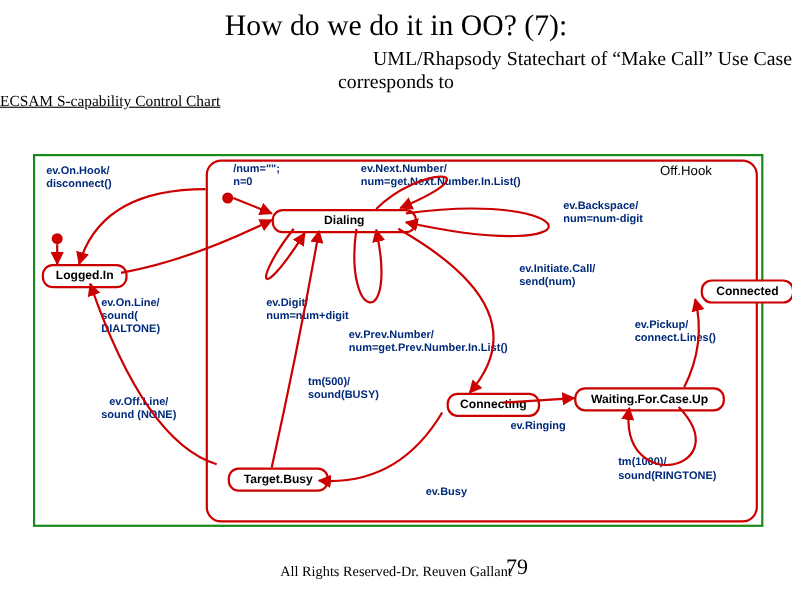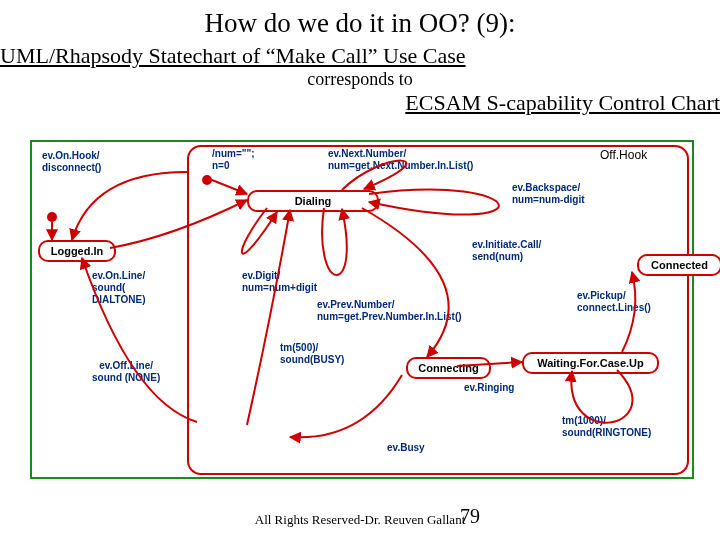--- a/index.html
+++ b/index.html
@@ -10,32 +10,31 @@
     font-family: "Times New Roman", serif;
     background: white;
     position: relative;
   }
   .title {
     text-align: center;
     font-size: 27px;
     margin-top: 8px;
   }
   .subtitle {
-    text-align: left;
-    font-size: 22px;
-    text-decoration: underline;
+    text-align: right;
+    font-size: 18px;
     margin-top: 4px;
   }
   .subtitle2 {
     text-align: center;
     font-size: 18px;
   }
   .subtitle3 {
-    text-align: right;
-    font-size: 22px;
+    text-align: left;
+    font-size: 14px;
     text-decoration: underline;
   }
   .chart-container {
     position: absolute;
     left: 30px;
     top: 140px;
     width: 660px;
     height: 335px;
     border: 2px solid #1a8a1a;
   }
@@ -81,41 +80,42 @@
   svg.arrows {
     position: absolute;
     left: 0;
     top: 0;
     pointer-events: none;
   }
 </style>
 </head>
 <body>
 
-<div class="title">How do we do it in OO? (9):</div>
+<div class="title">How do we do it in OO? (7):</div>
 <div class="subtitle">UML/Rhapsody Statechart of “Make Call” Use Case</div>
 <div class="subtitle2">corresponds to</div>
 <div class="subtitle3">ECSAM S-capability Control Chart</div>
 
 <div class="chart-container">
 
   <div class="trans-label" style="left:568px; top:6px; color:#000; font-weight:normal; font-size:12px;">Off.Hook</div>
 
   <div class="state superstate" style="left:155px; top:3px; width:498px; height:326px; padding:0;"></div>
 
   <div class="state" style="left:6px; top:98px; width:66px; height:14px;">Logged.In</div>
 
   <div class="state" style="left:215px; top:48px; width:120px; height:14px;text-align:center;">Dialing</div>
 
   <div class="state" style="left:560px; top:112px; width:73px; height:14px;margin-left:45px;">Connected</div>
 
   <div class="state" style="left:350px; top:215px; width:73px; height:14px;margin-left:24px;">Connecting</div>
 
   <div class="state" style="left:490px; top:210px; width:125px; height:14px;">Waiting.For.Case.Up</div>
 
+  <div class="state" style="left:175px; top:283px; width:80px; height:14px;">Target.Busy</div>
 
   <div class="trans-label" style="left:10px; top:8px; white-space:pre;">ev.On.Hook/
 disconnect()</div>
   <div class="trans-label" style="left:180px; top:6px; white-space:pre;">/num="";
 n=0</div>
   <div class="trans-label" style="left:296px; top:6px; white-space:pre;">ev.Next.Number/
 num=get.Next.Number.In.List()</div>
   <div class="trans-label" style="left:480px; top:40px; white-space:pre;">ev.Backspace/
 num=num-digit</div>
   <div class="trans-label" style="left:60px; top:128px; white-space:pre;">ev.On.Line/

